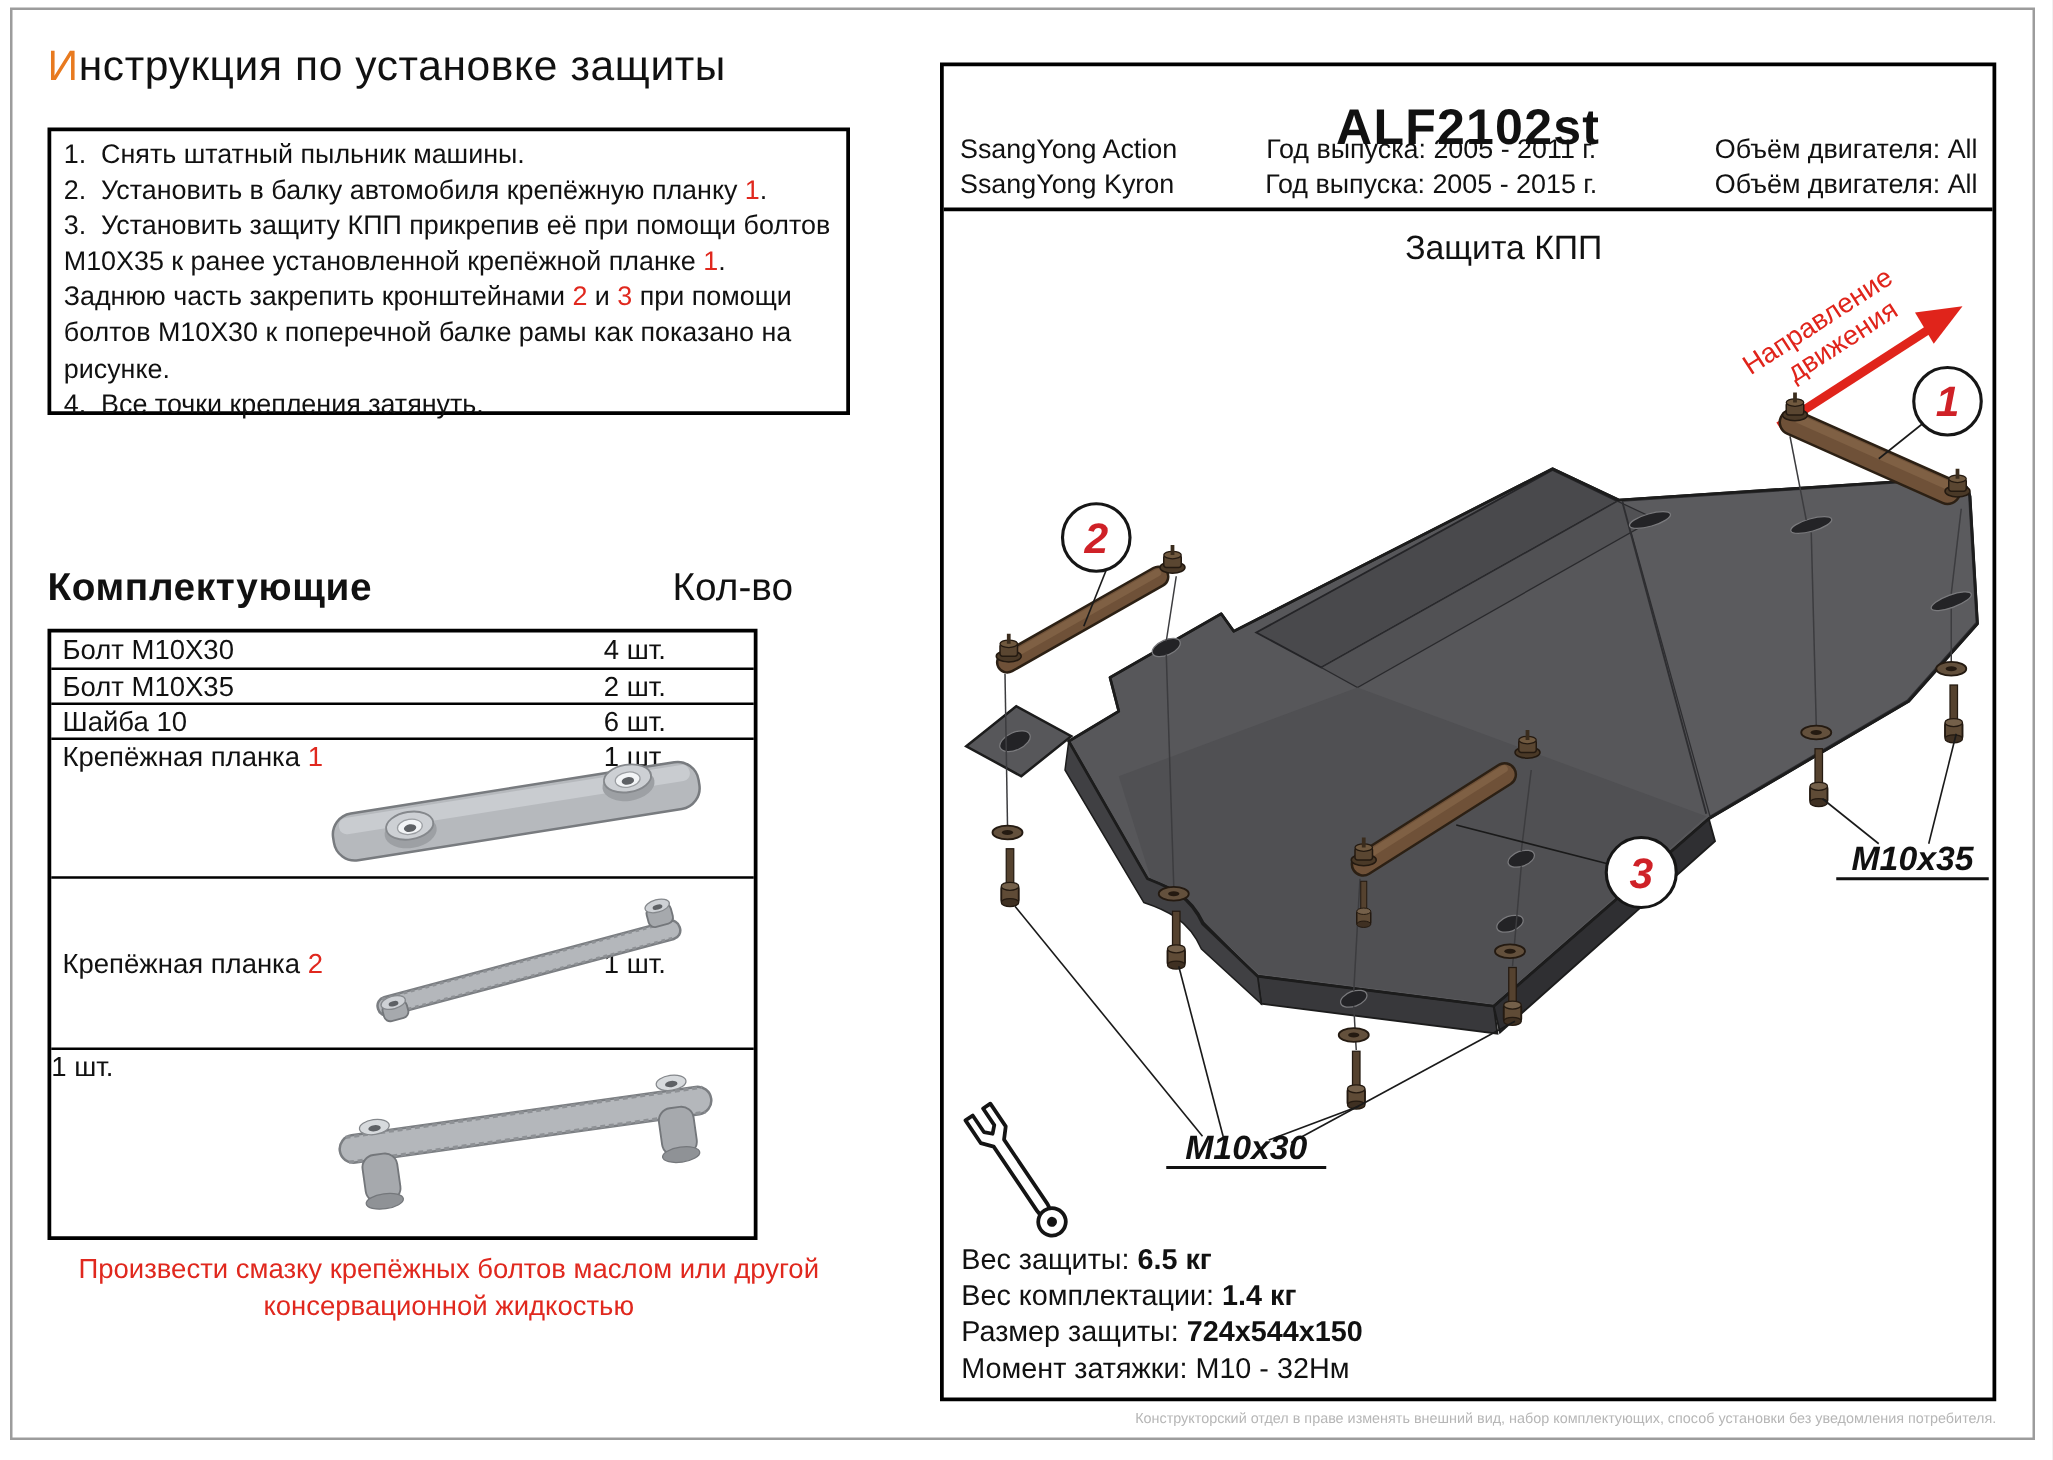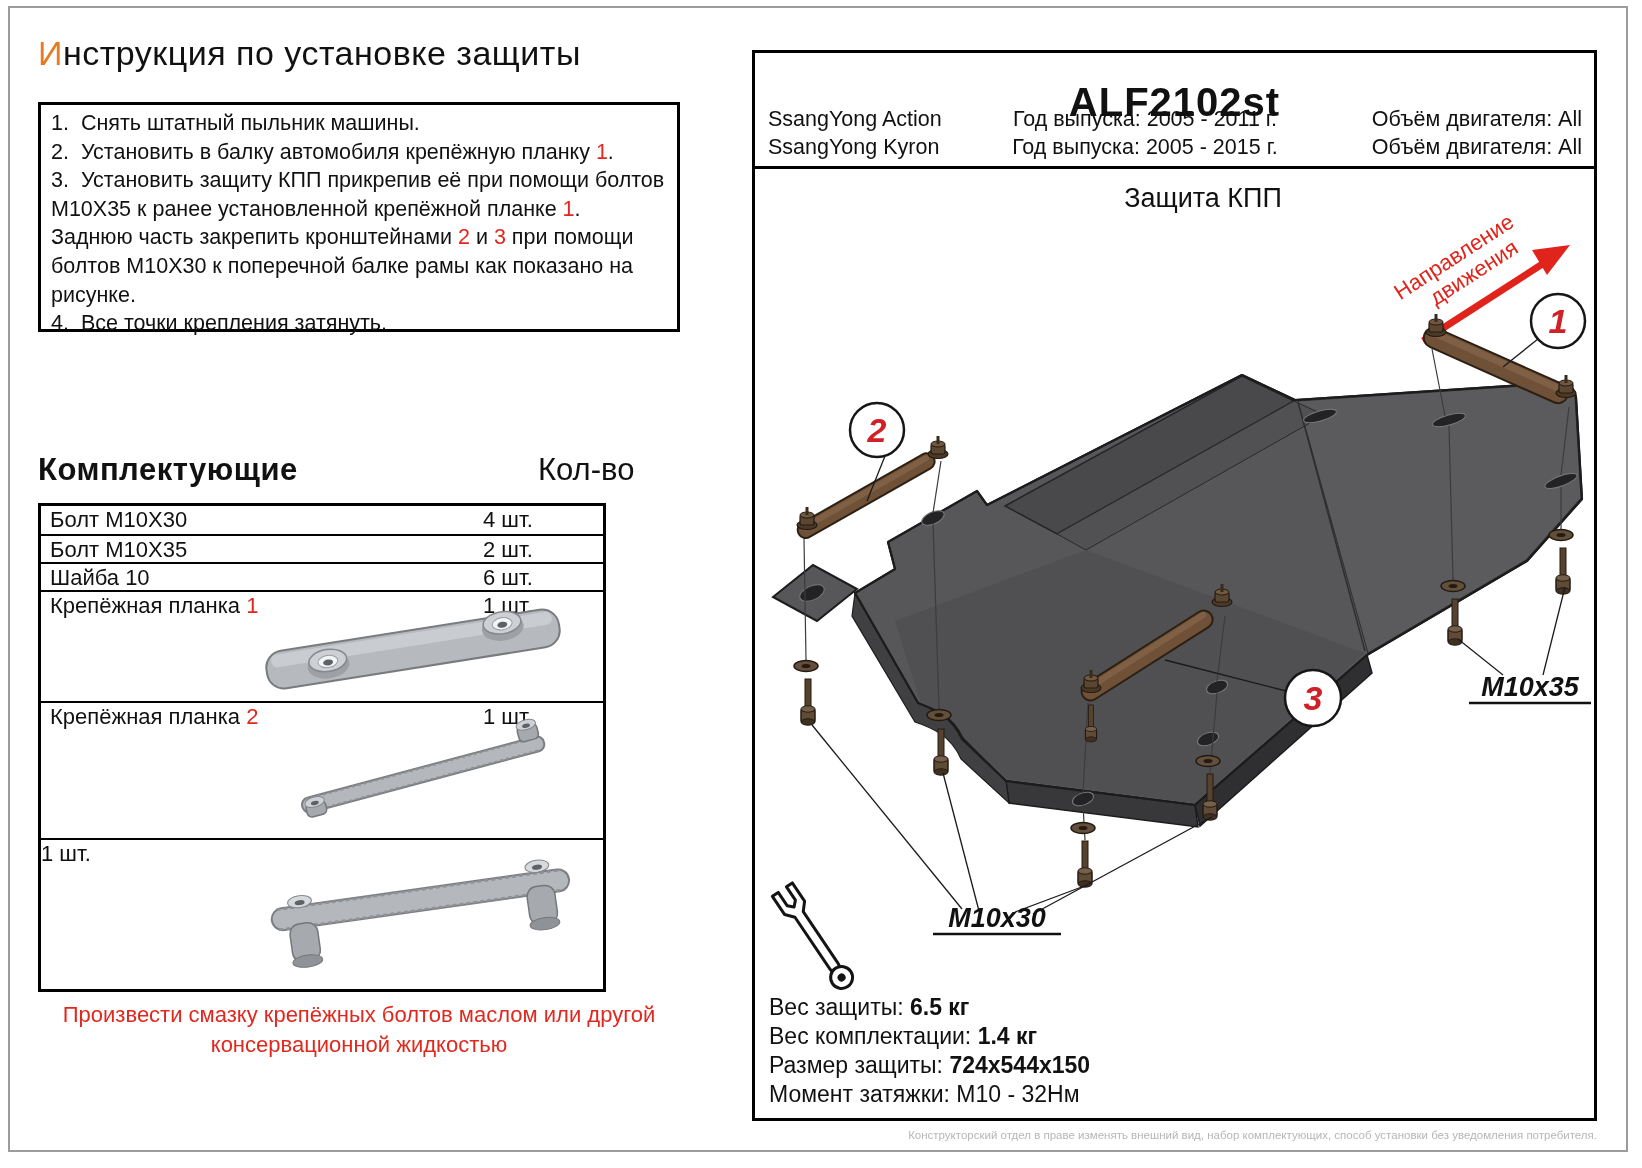--- a/index.html
+++ b/index.html
@@ -18,21 +18,21 @@
   .instr-box p{margin:0;}
   .comp-head{position:absolute;left:38px;top:452px;width:642px;display:flex;justify-content:space-between;}
   .comp-head .h{font-size:31px;font-weight:bold;letter-spacing:.5px;}
   .comp-head .q{font-size:31px;font-weight:normal;width:142px;}
   .comp-table{position:absolute;left:38px;top:503px;width:568px;border:3px solid #000;box-sizing:border-box;}
   .crow{position:relative;display:flex;border-top:2.5px solid #000;box-sizing:border-box;}
   .crow:first-child{border-top:none;}
   .crow .nm{flex:1;padding:1px 0 0 9px;font-size:22px;}
   .crow .qt{width:120px;padding-top:1px;font-size:22px;}
   .r-sm{height:28px;}
-  .r4{height:111px;}.r5{height:137px;}.r6{height:151px;}
+  .r4{height:111px;}.r5{height:137px;align-items:center;}.r6{height:151px;}
   .part-img{position:absolute;}
   .note{position:absolute;left:38px;top:1000px;width:642px;text-align:center;
         font-size:22px;line-height:30px;color:#e0281e;}
 
   
   .rbox{position:absolute;left:752px;top:50px;width:845px;height:1071px;
         border:3px solid #000;box-sizing:border-box;}
   .rhead{position:relative;height:116px;border-bottom:3px solid #000;box-sizing:border-box;}
   .pcode{position:absolute;left:0;right:0;top:6px;text-align:center;
          font-size:40px;font-weight:bold;letter-spacing:1px;margin-top:21px;}

